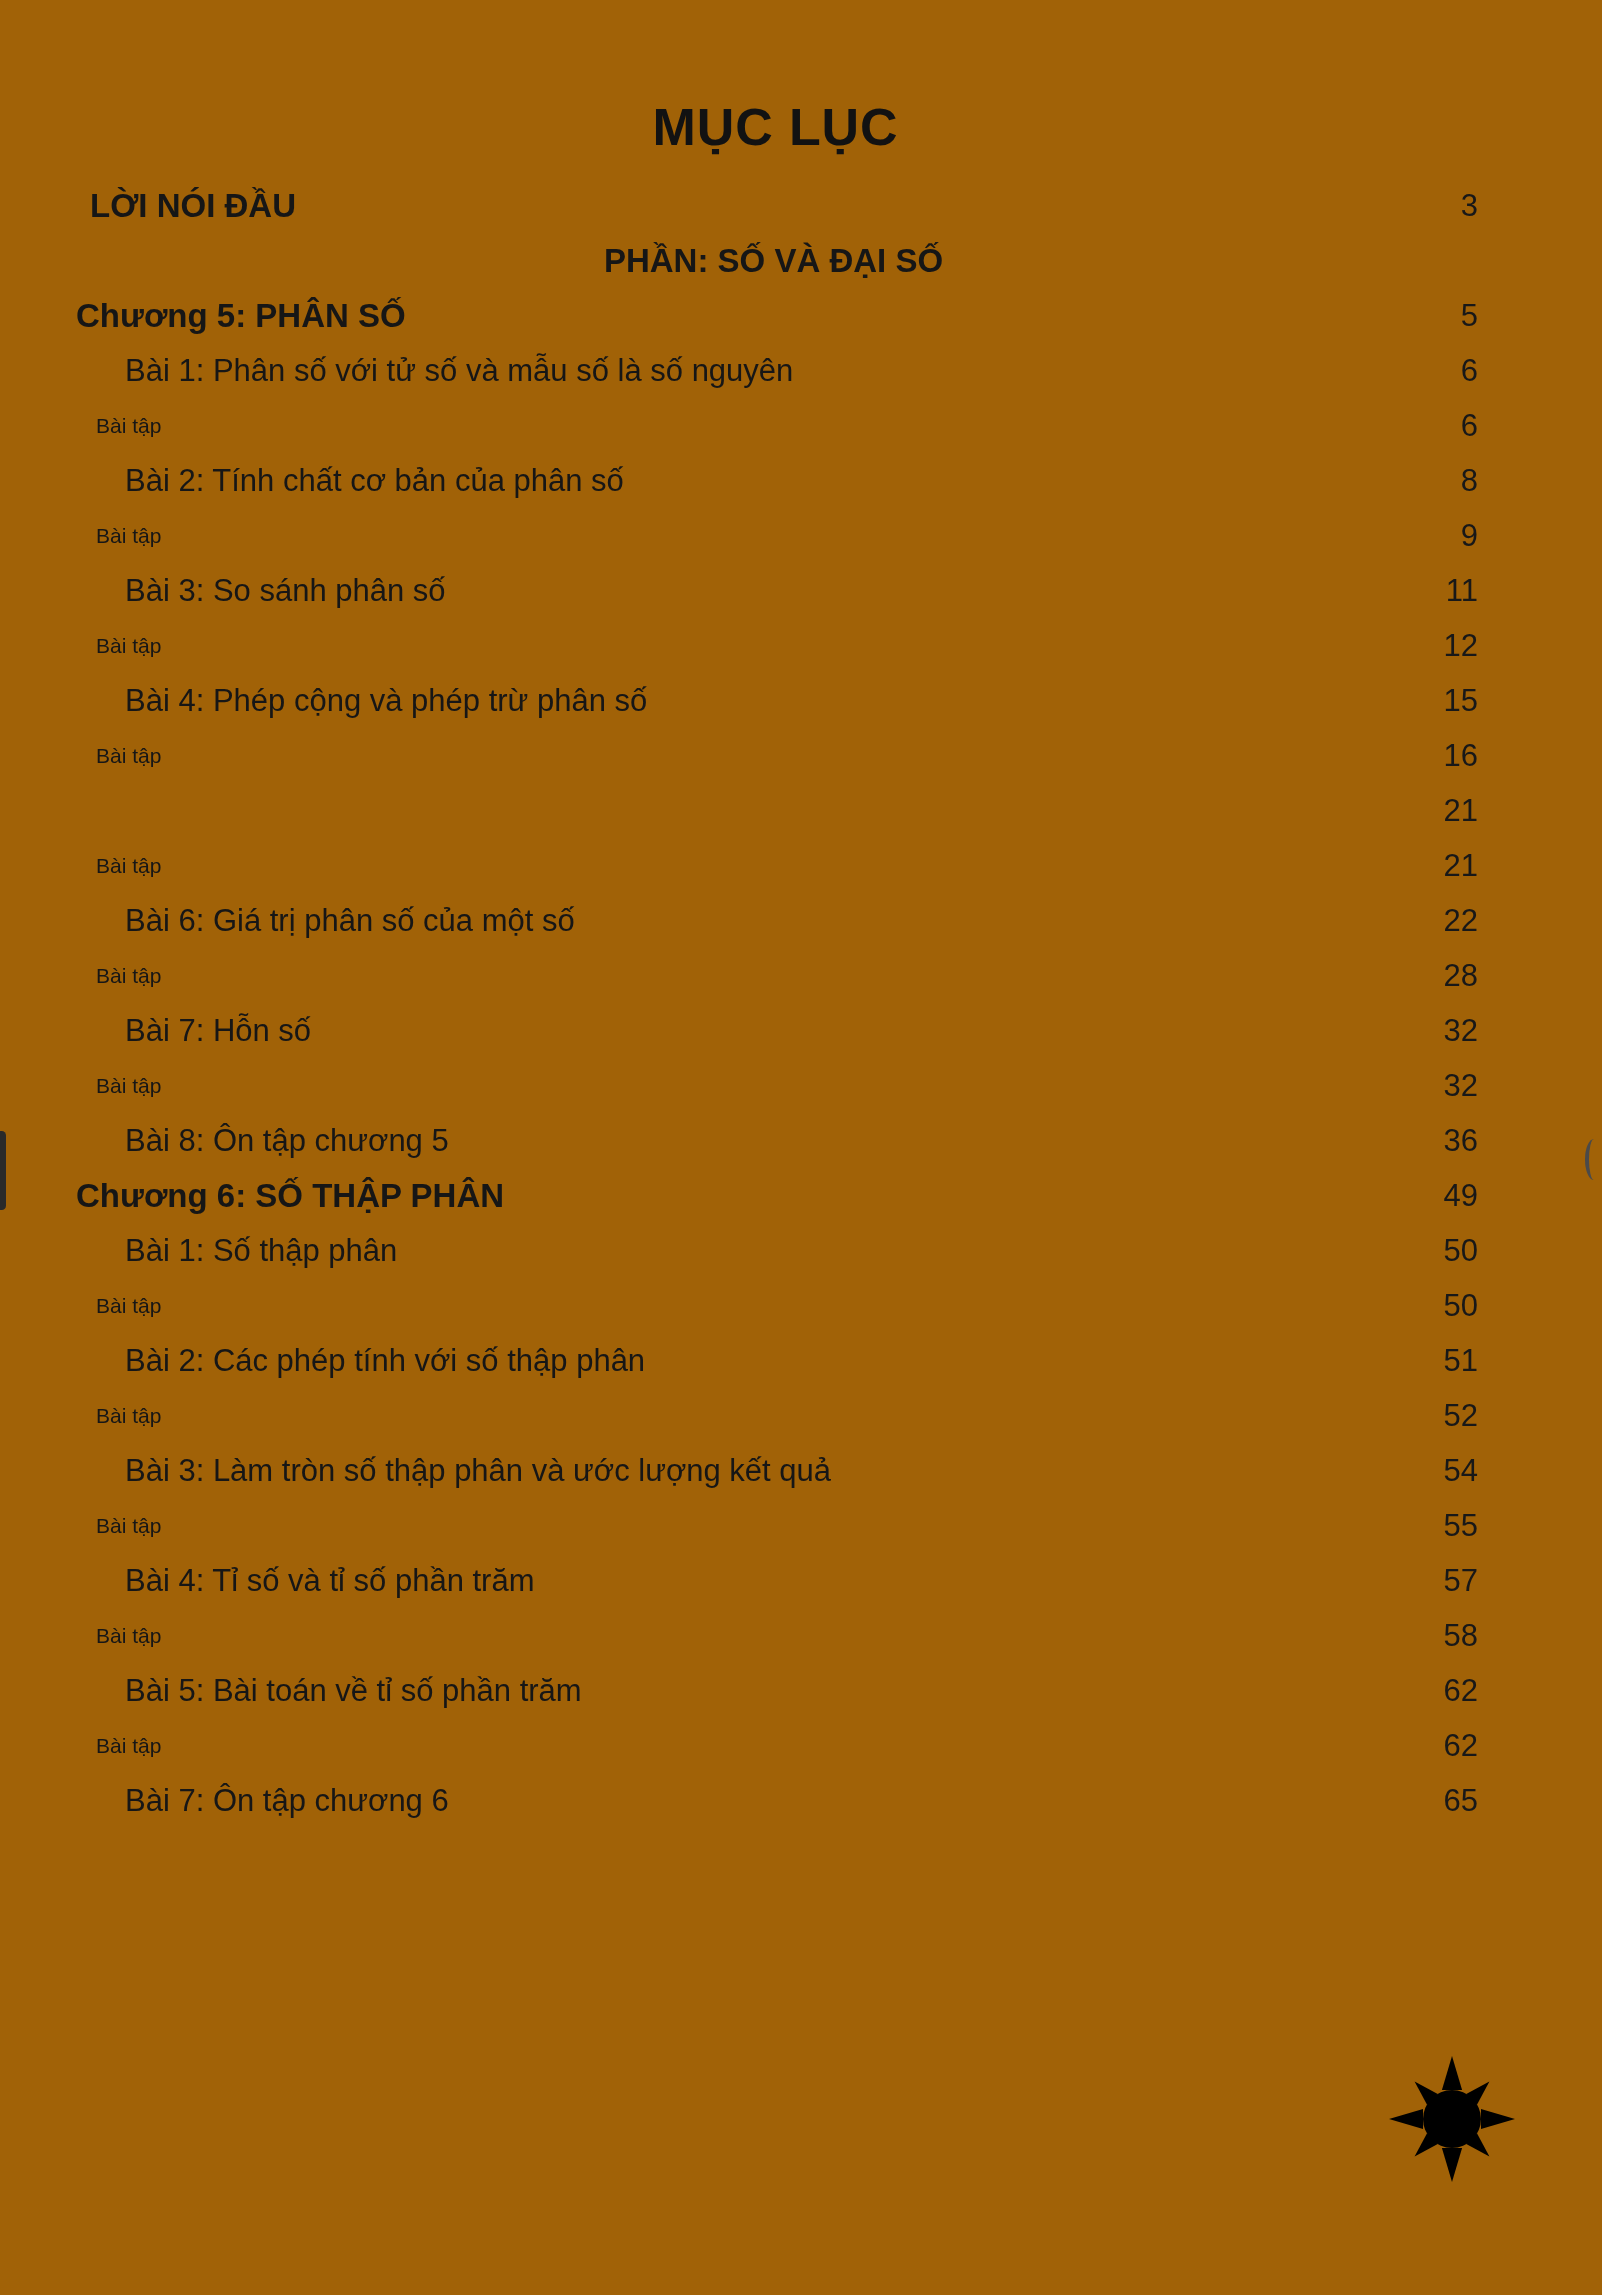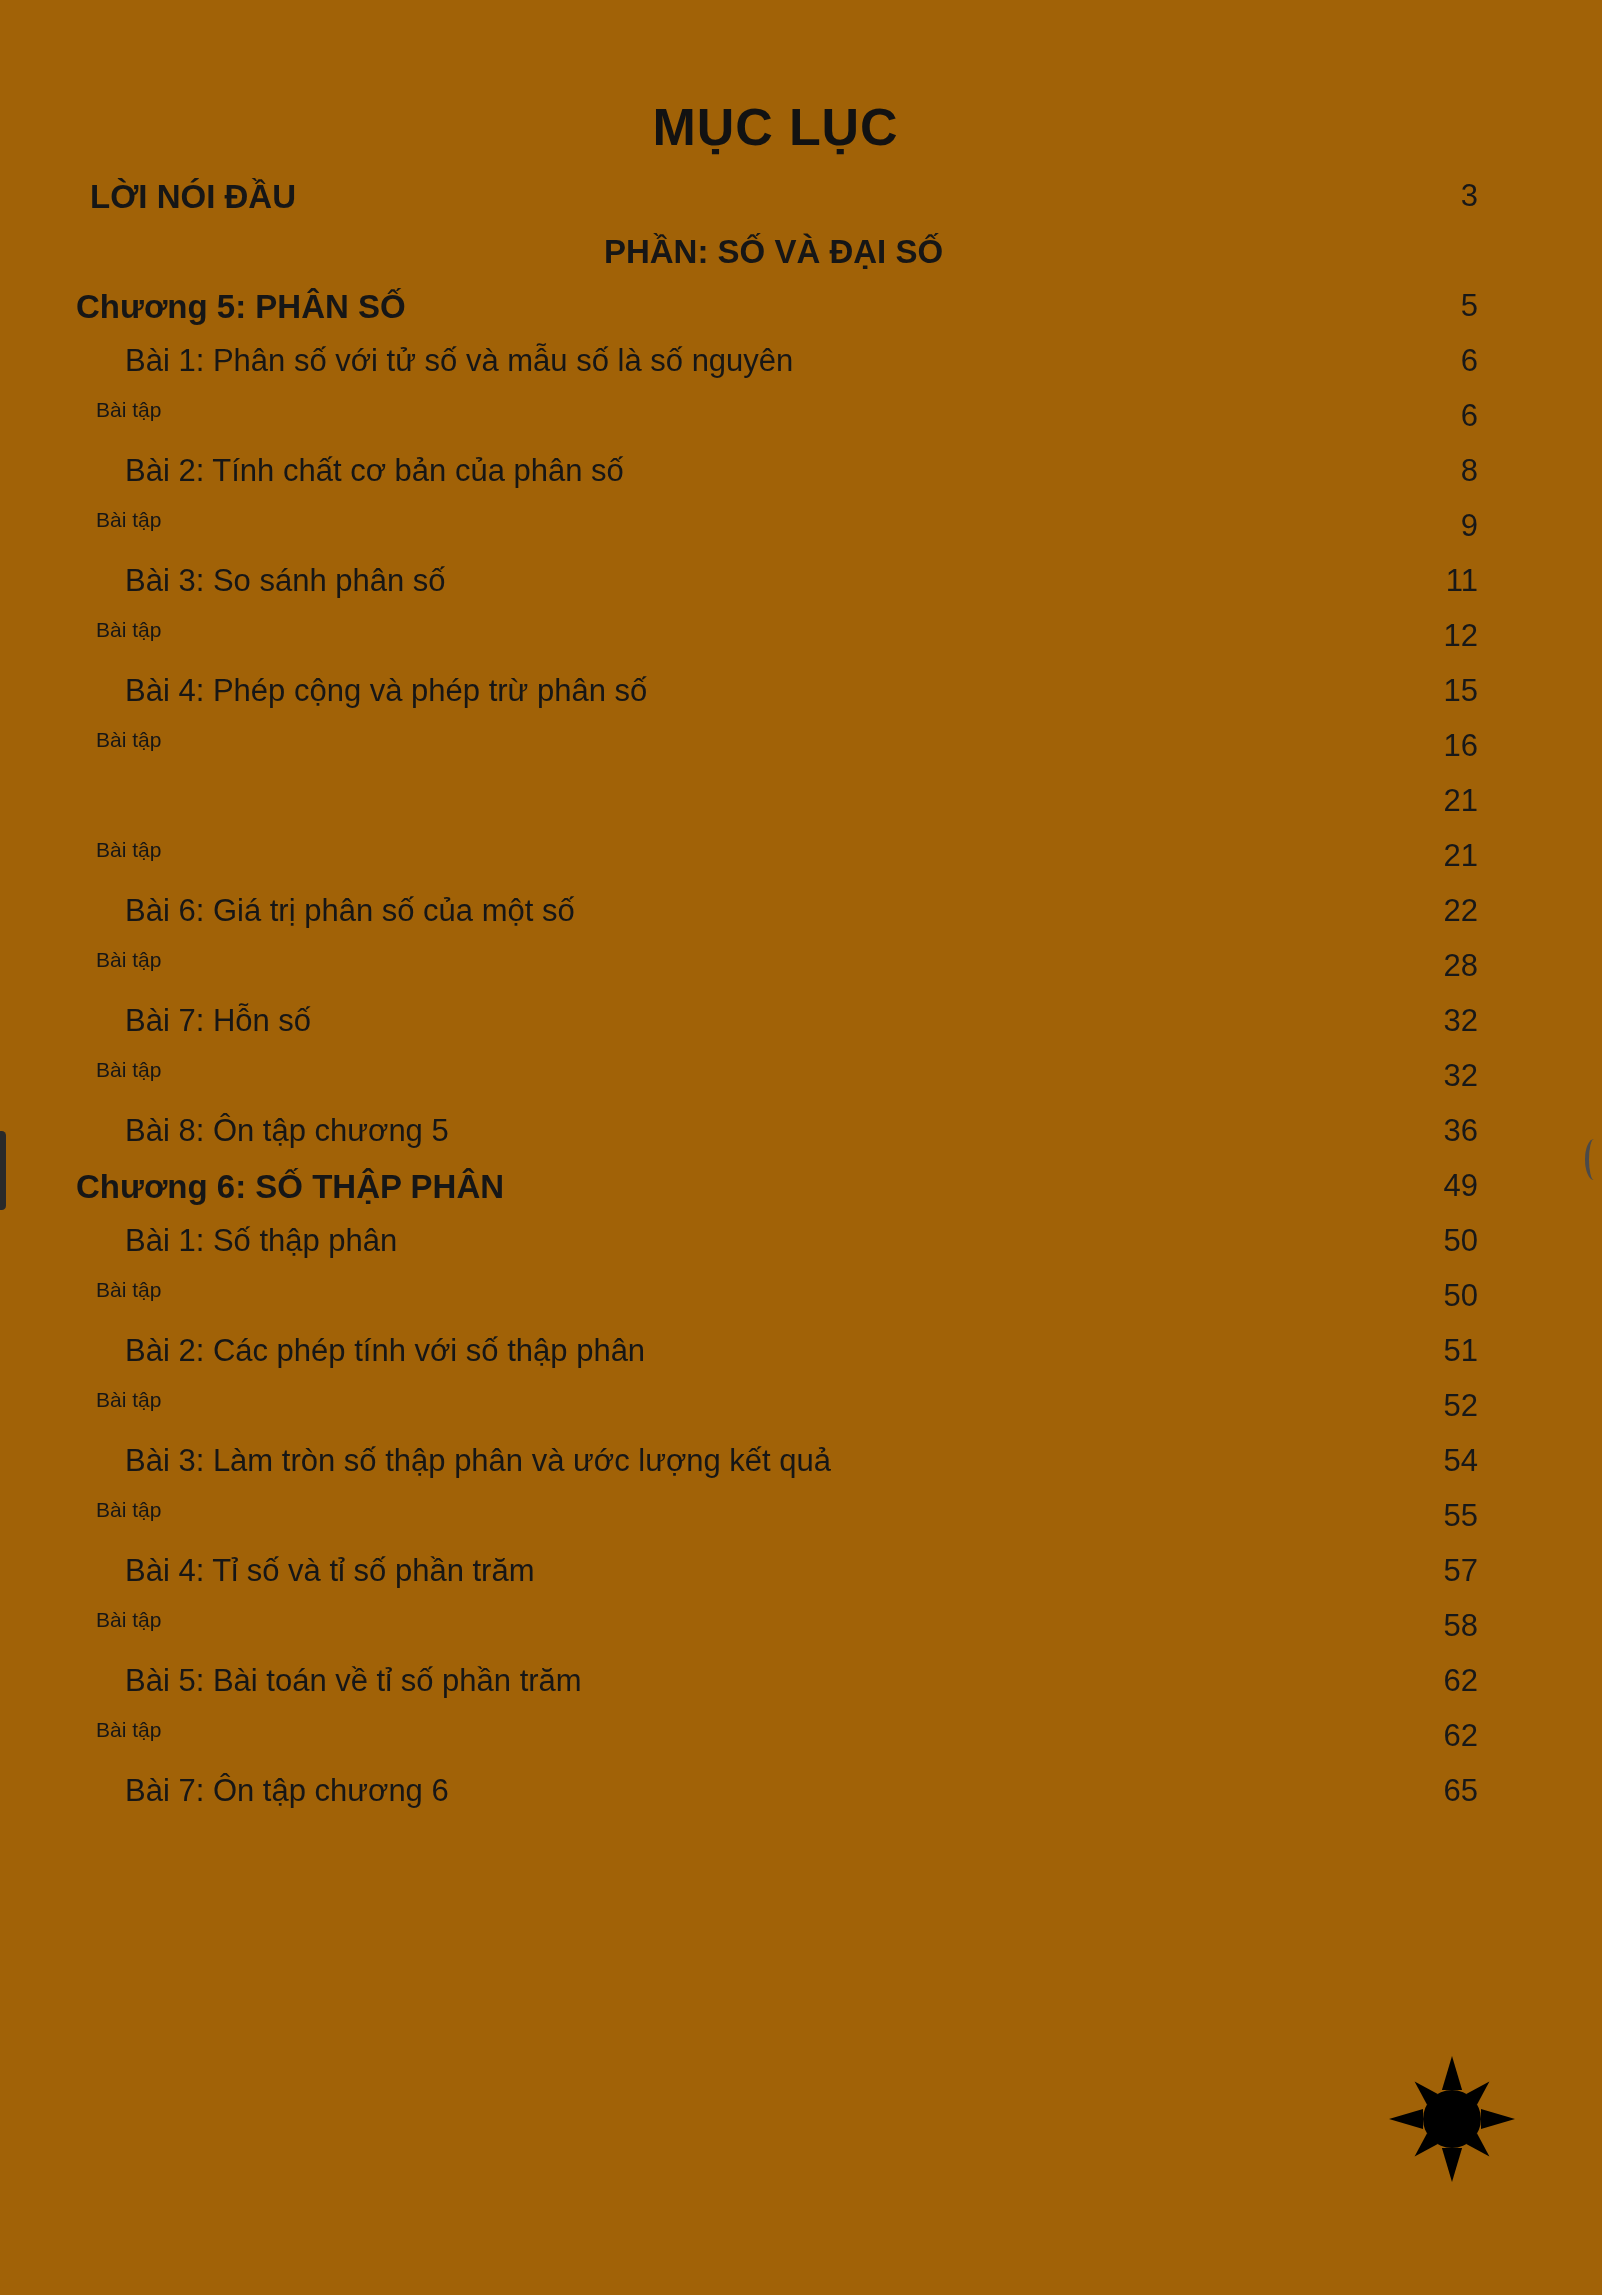--- a/index.html
+++ b/index.html
@@ -30,20 +30,21 @@
     color: #121212;
   }
   .toc {
     position: absolute;
     top: 178px;
     left: 0;
     right: 0;
   }
   .row {
     display: flex;
+    align-items: center;
     height: 55px;
     padding-right: 125px;
   }
   .label {
     white-space: nowrap;
   }
   .pagenum {
     margin-left: auto;
     min-width: 73px;
     text-align: right;

